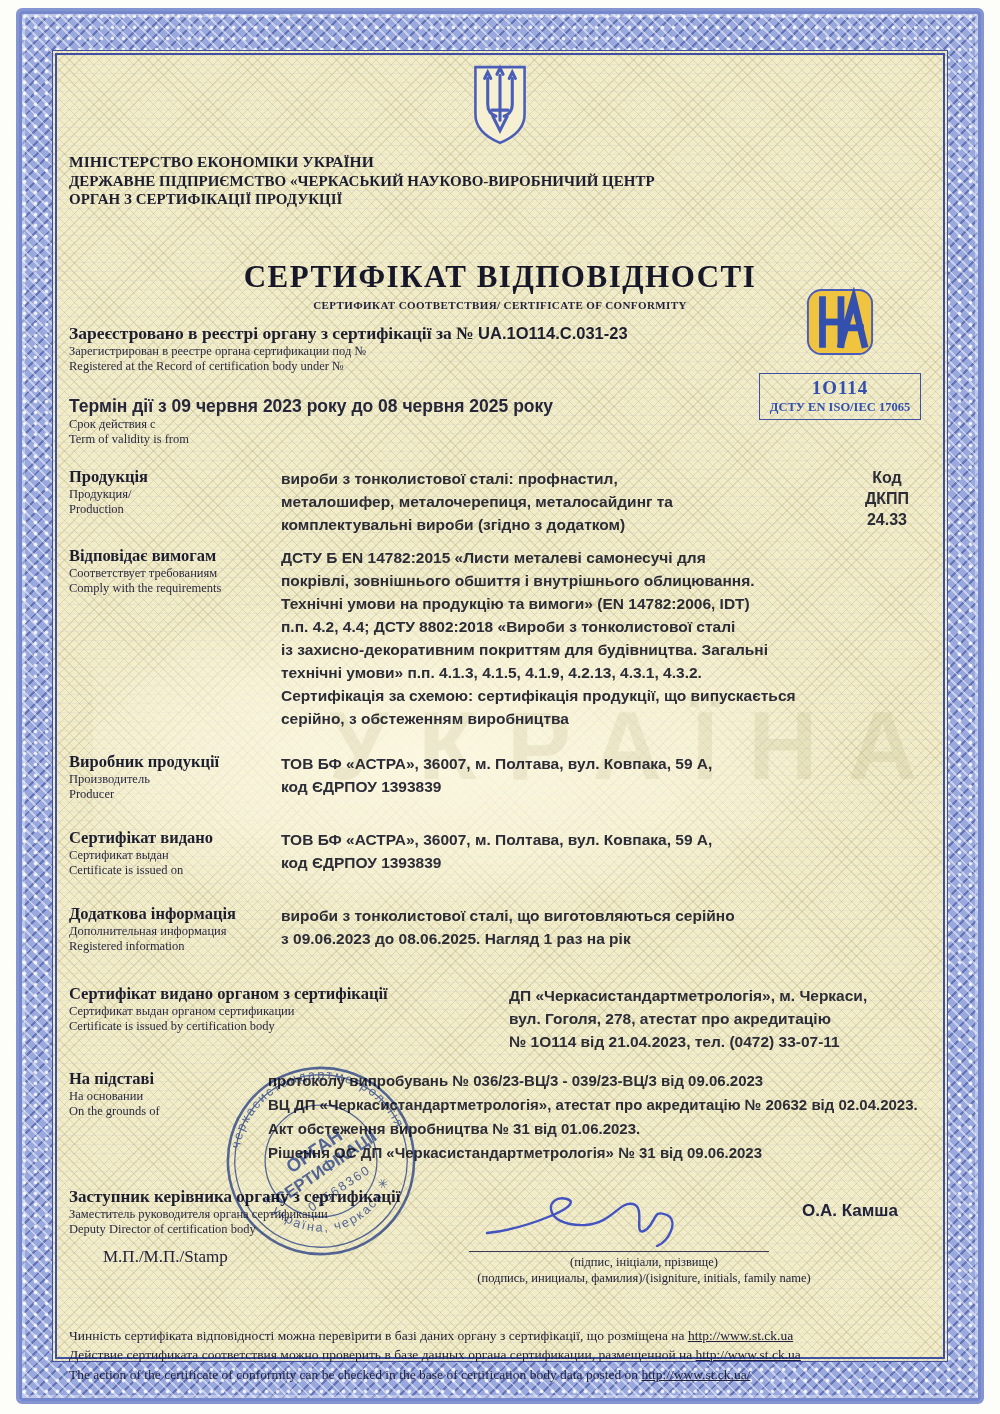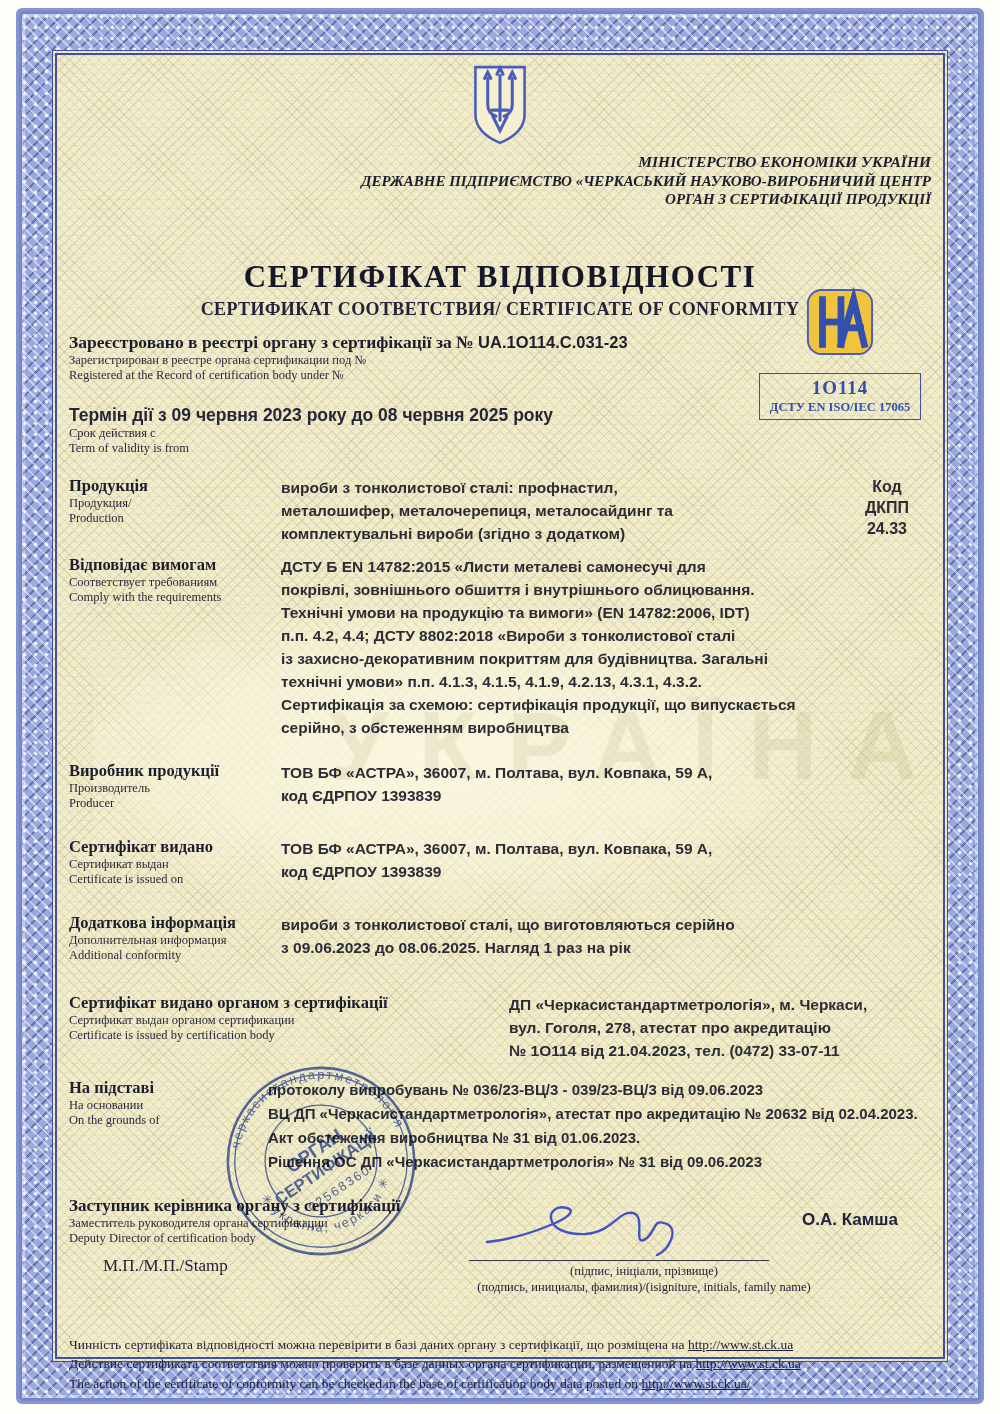--- a/index.html
+++ b/index.html
@@ -26,28 +26,28 @@
            repeating-linear-gradient(0deg, rgba(150,160,215,.10) 0 1px, transparent 1px 9px);}
   .frame::before{content:"";position:absolute;inset:2px;border:2px solid #3e509f;pointer-events:none;}
   .content{position:relative;height:100%;padding:10px 16px;box-sizing:border-box;}
   
   .wm-map{position:absolute;left:40px;top:540px;width:760px;height:330px;pointer-events:none;
           background:radial-gradient(ellipse at 45% 50%, rgba(252,248,226,.95) 0%, rgba(252,248,226,.55) 45%, transparent 72%);}
   .wm-text{position:absolute;left:0;right:0;top:640px;text-align:right;pointer-events:none;
            font-family:"Liberation Sans",sans-serif;font-weight:bold;font-size:96px;letter-spacing:30px;
            color:rgba(180,170,120,.18);}
   
-  .cert-header{text-align:right;font-style:italic;}
+  .cert-header{text-align:left;}
   .emblem{display:block;margin:2px auto 4px auto;}
   .h-line{font-weight:bold;font-size:15px;line-height:18.5px;color:#1d1d30;}
   .h-line.first{font-size:15.5px;}
   
   .title-block{text-align:center;margin-top:50px;}
   .title{font-weight:bold;font-size:31px;letter-spacing:1.5px;color:#17172a;}
-  .subtitle{font-weight:bold;font-size:18px;margin-top:4px;letter-spacing:.4px;}
+  .subtitle{font-weight:bold;font-size:11px;margin-top:4px;letter-spacing:.4px;}
   
   .logo-cluster{position:absolute;right:26px;top:236px;width:162px;text-align:center;}
   .accr-box{margin-top:12px;border:1.5px solid #3e509f;padding:3px 2px 4px 2px;color:#3450ae;}
   .accr-num{font-weight:bold;font-size:19px;letter-spacing:1px;}
   .accr-std{font-weight:bold;font-size:12.5px;margin-top:1px;}
   
   .reg-block{margin-top:12px;max-width:660px;}
   .reg-main{font-weight:bold;font-size:17.5px;color:#1d1d30;}
   .reg-main .num{font-family:"Liberation Sans",sans-serif;font-size:16.5px;}
   .sub{font-size:12.5px;line-height:15px;color:#2a2a40;}
@@ -195,21 +195,21 @@
           <div class="sub">Certificate is issued on</div>
         </div>
         <div class="val ml">ТОВ БФ «АСТРА», 36007, м. Полтава, вул. Ковпака, 59 А,
 код ЄДРПОУ 1393839</div>
       </div>
 
       <div class="row" style="margin-top:26px;">
         <div class="lbl">
           <div class="lbl-ua">Додаткова інформація</div>
           <div class="sub">Дополнительная информация</div>
-          <div class="sub">Additional conformity</div>
+          <div class="sub">Registered information</div>
         </div>
         <div class="val ml">вироби з тонколистової сталі, що виготовляються серійно
 з 09.06.2023 до 08.06.2025. Нагляд 1 раз на рік</div>
       </div>
 
       <div class="row row-issuedby" style="margin-top:30px;">
         <div class="lbl">
           <div class="lbl-ua">Сертифікат видано органом з сертифікації</div>
           <div class="sub">Сертификат выдан органом сертификации</div>
           <div class="sub">Certificate is issued by certification body</div>

